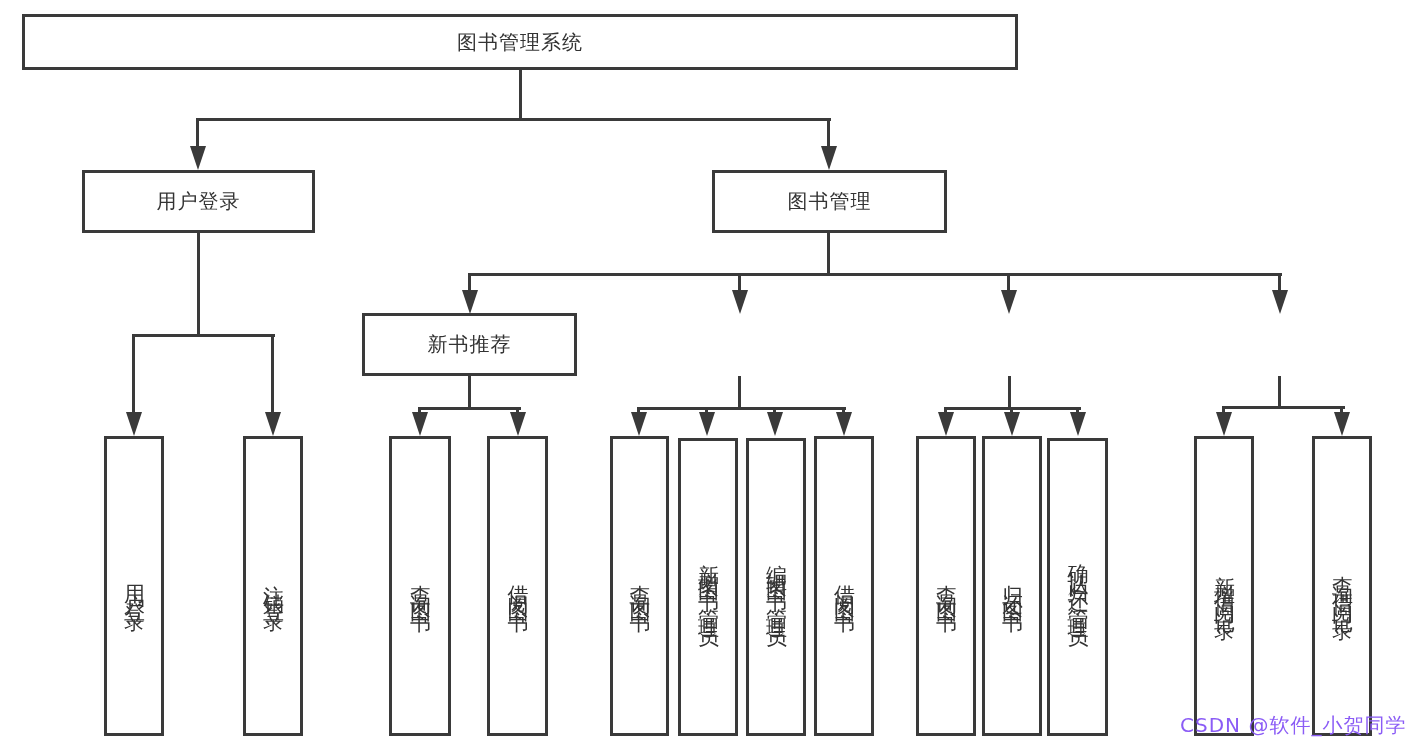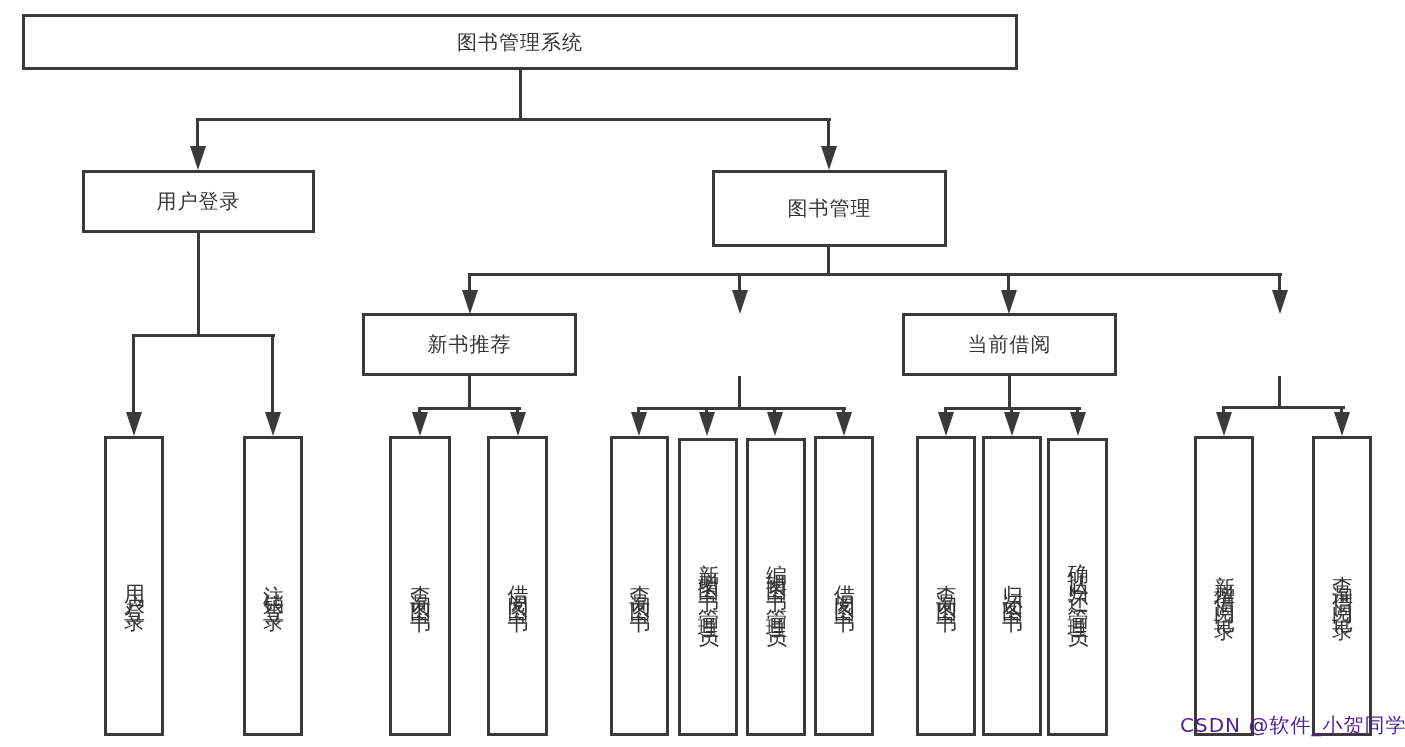--- a/index.html
+++ b/index.html
@@ -46,21 +46,21 @@
     border-left: 8px solid transparent;
     border-right: 8px solid transparent;
     border-top: 24px solid #3a3a3a;
     z-index: 1;
   }
   .watermark {
     position: absolute;
     left: 1180px;
     top: 712px;
     font-size: 20px;
-    color: #4c1d95;
+    color: #8b5cf6;
     letter-spacing: 1px;
     z-index: 5;
     white-space: nowrap;
   }
 </style>
 </head>
 <body>
 
 <div id="diagram">
 
@@ -71,21 +71,21 @@
   <div class="vline" style="left:519px; top:70px; width:3px; height:51px;"></div>
   <div class="hline" style="left:197px; top:118px; width:634px; height:3px;"></div>
   <div class="vline" style="left:196px; top:118px; width:3px; height:30px;"></div>
   <div class="arrow" style="left:190px; top:146px;"></div>
   <div class="vline" style="left:827px; top:118px; width:3px; height:30px;"></div>
   <div class="arrow" style="left:821px; top:146px;"></div>
 
   <div class="box h" style="left:82px; top:170px; width:233px; height:63px;">
     <span>用户登录</span>
   </div>
-  <div class="box h" style="left:712px; top:170px; width:235px; height:77px;">
+  <div class="box h" style="left:712px; top:170px; width:235px; height:63px;">
     <span>图书管理</span>
   </div>
 
   <div class="vline" style="left:197px; top:233px; width:3px; height:104px;"></div>
   <div class="hline" style="left:132px; top:334px; width:143px; height:3px;"></div>
   <div class="vline" style="left:132px; top:334px; width:3px; height:80px;"></div>
   <div class="arrow" style="left:126px; top:412px;"></div>
   <div class="vline" style="left:271px; top:334px; width:3px; height:80px;"></div>
   <div class="arrow" style="left:265px; top:412px;"></div>
 
@@ -95,23 +95,20 @@
   <div class="arrow" style="left:462px; top:290px;"></div>
   <div class="vline" style="left:738px; top:273px; width:3px; height:19px;"></div>
   <div class="arrow" style="left:732px; top:290px;"></div>
   <div class="vline" style="left:1007px; top:273px; width:3px; height:19px;"></div>
   <div class="arrow" style="left:1001px; top:290px;"></div>
   <div class="vline" style="left:1278px; top:273px; width:3px; height:19px;"></div>
   <div class="arrow" style="left:1272px; top:290px;"></div>
 
   <div class="box h" style="left:362px; top:313px; width:215px; height:63px;">
     <span>新书推荐</span>
-  </div>
-  <div class="box h" style="left:902px; top:313px; width:215px; height:63px;">
-    <span>当前借阅</span>
   </div>
 
   <div class="vline" style="left:468px; top:376px; width:3px; height:34px;"></div>
   <div class="hline" style="left:418px; top:407px; width:103px; height:3px;"></div>
   <div class="vline" style="left:418px; top:407px; width:3px; height:8px;"></div>
   <div class="arrow" style="left:412px; top:412px;"></div>
   <div class="vline" style="left:516px; top:407px; width:3px; height:8px;"></div>
   <div class="arrow" style="left:510px; top:412px;"></div>
 
   <div class="vline" style="left:738px; top:376px; width:3px; height:34px;"></div>

